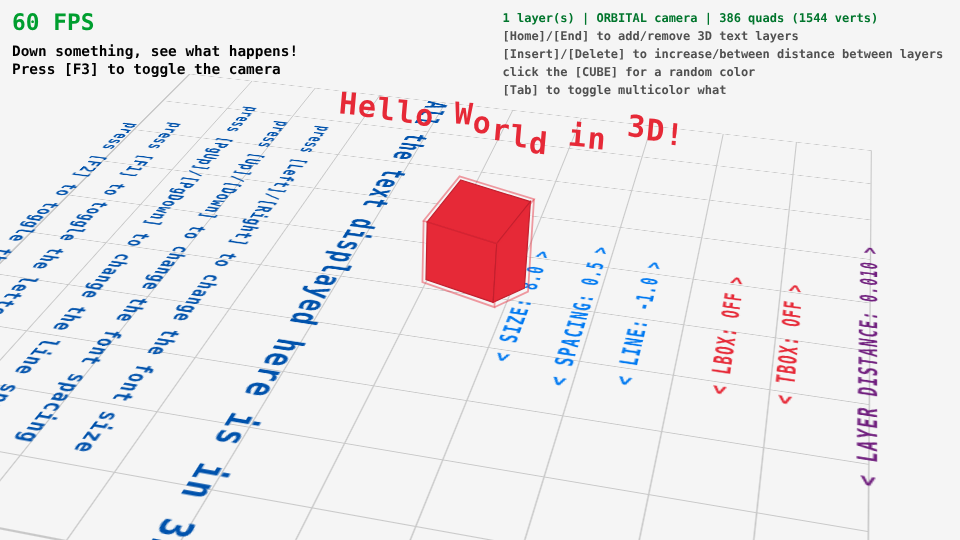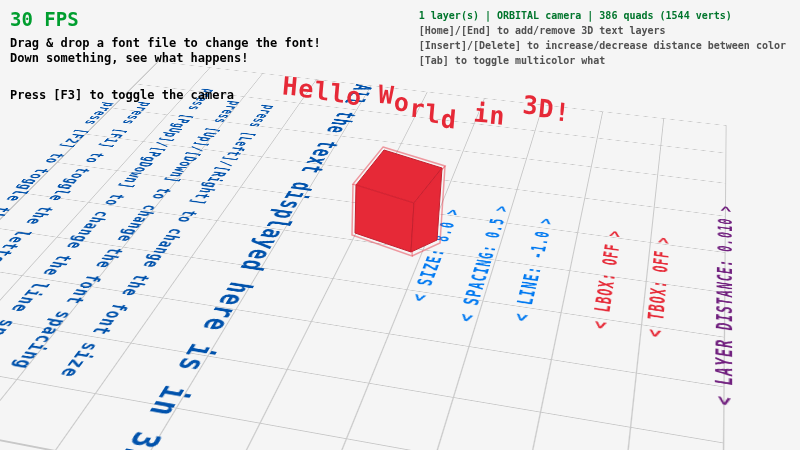--- a/index.html
+++ b/index.html
@@ -21,21 +21,21 @@
   
   .cube-svg{position:absolute;left:0;top:0;}
   
   .title{position:absolute;left:282px;top:84px;font-size:25px;font-weight:bold;
          letter-spacing:1px;white-space:nowrap;transform:rotate(5deg);}
   .title span{display:inline-block;}
   
   .fps{position:absolute;left:10px;top:8px;font-size:19px;font-weight:bold;}
   .lhud{position:absolute;left:10px;top:36px;font-size:12px;line-height:15px;
         font-weight:bold;color:#000;}
-  .lhud .gap{margin-top:22px;}
+  .lhud .gap{margin-top:0;}
   .rhud{position:absolute;right:14px;top:8px;text-align:left;font-size:10px;
         line-height:15px;font-weight:bold;color:#505050;}
 </style>
 </head>
 <body>
 
 <div class="stage">
 
   <div class="gwrap">
     <div class="ground">
@@ -65,28 +65,28 @@
     </g>
     <g fill="none" stroke="#e62937" stroke-opacity="0.45" stroke-width="1.5">
       <polygon points="383,147 445,166 415,203 353,184"></polygon>
       <polyline points="353,184 352,235 412,256 415,203"></polyline>
       <polyline points="445,166 440,243 412,256"></polyline>
     </g>
   </svg>
 
   <div class="title" style="color: rgb(230, 41, 55);"><span style="transform: translateY(0px);">H</span><span style="transform: translateY(1px);">e</span><span style="transform: translateY(2px);">l</span><span style="transform: translateY(3px);">l</span><span style="transform: translateY(4px);">o</span><span style="transform: translateY(0px);">&nbsp;</span><span style="transform: translateY(0px);">W</span><span style="transform: translateY(6px);">o</span><span style="transform: translateY(11px);">r</span><span style="transform: translateY(15px);">l</span><span style="transform: translateY(19px);">d</span><span style="transform: translateY(0px);">&nbsp;</span><span style="transform: translateY(10px);">i</span><span style="transform: translateY(11px);">n</span><span style="transform: translateY(0px);">&nbsp;</span><span style="transform: translateY(-2px);">3</span><span style="transform: translateY(0px);">D</span><span style="transform: translateY(2px);">!</span></div>
 
-  <div class="fps" style="color: rgb(0, 158, 47);">30 FPS</div>
+  <div class="fps" style="color: rgb(0, 158, 47);">60 FPS</div>
 
   <div class="lhud">
-    <div>Drag &amp; drop a font file to change the font!</div>
     <div>Down something, see what happens!</div>
     <div class="gap">Press [F3] to toggle the camera</div>
   </div>
 
   <div class="rhud">
     <div style="color: rgb(0, 117, 44);">1 layer(s) | ORBITAL camera |  386 quads (1544 verts)</div>
     <div>[Home]/[End] to add/remove 3D text layers</div>
-    <div>[Insert]/[Delete] to increase/decrease distance between color</div>
+    <div>[Insert]/[Delete] to increase/between distance between layers</div>
+    <div>click the [CUBE] for a random color</div>
     <div>[Tab] to toggle multicolor what</div>
   </div>
 
 </div>
 
 </body></html>

